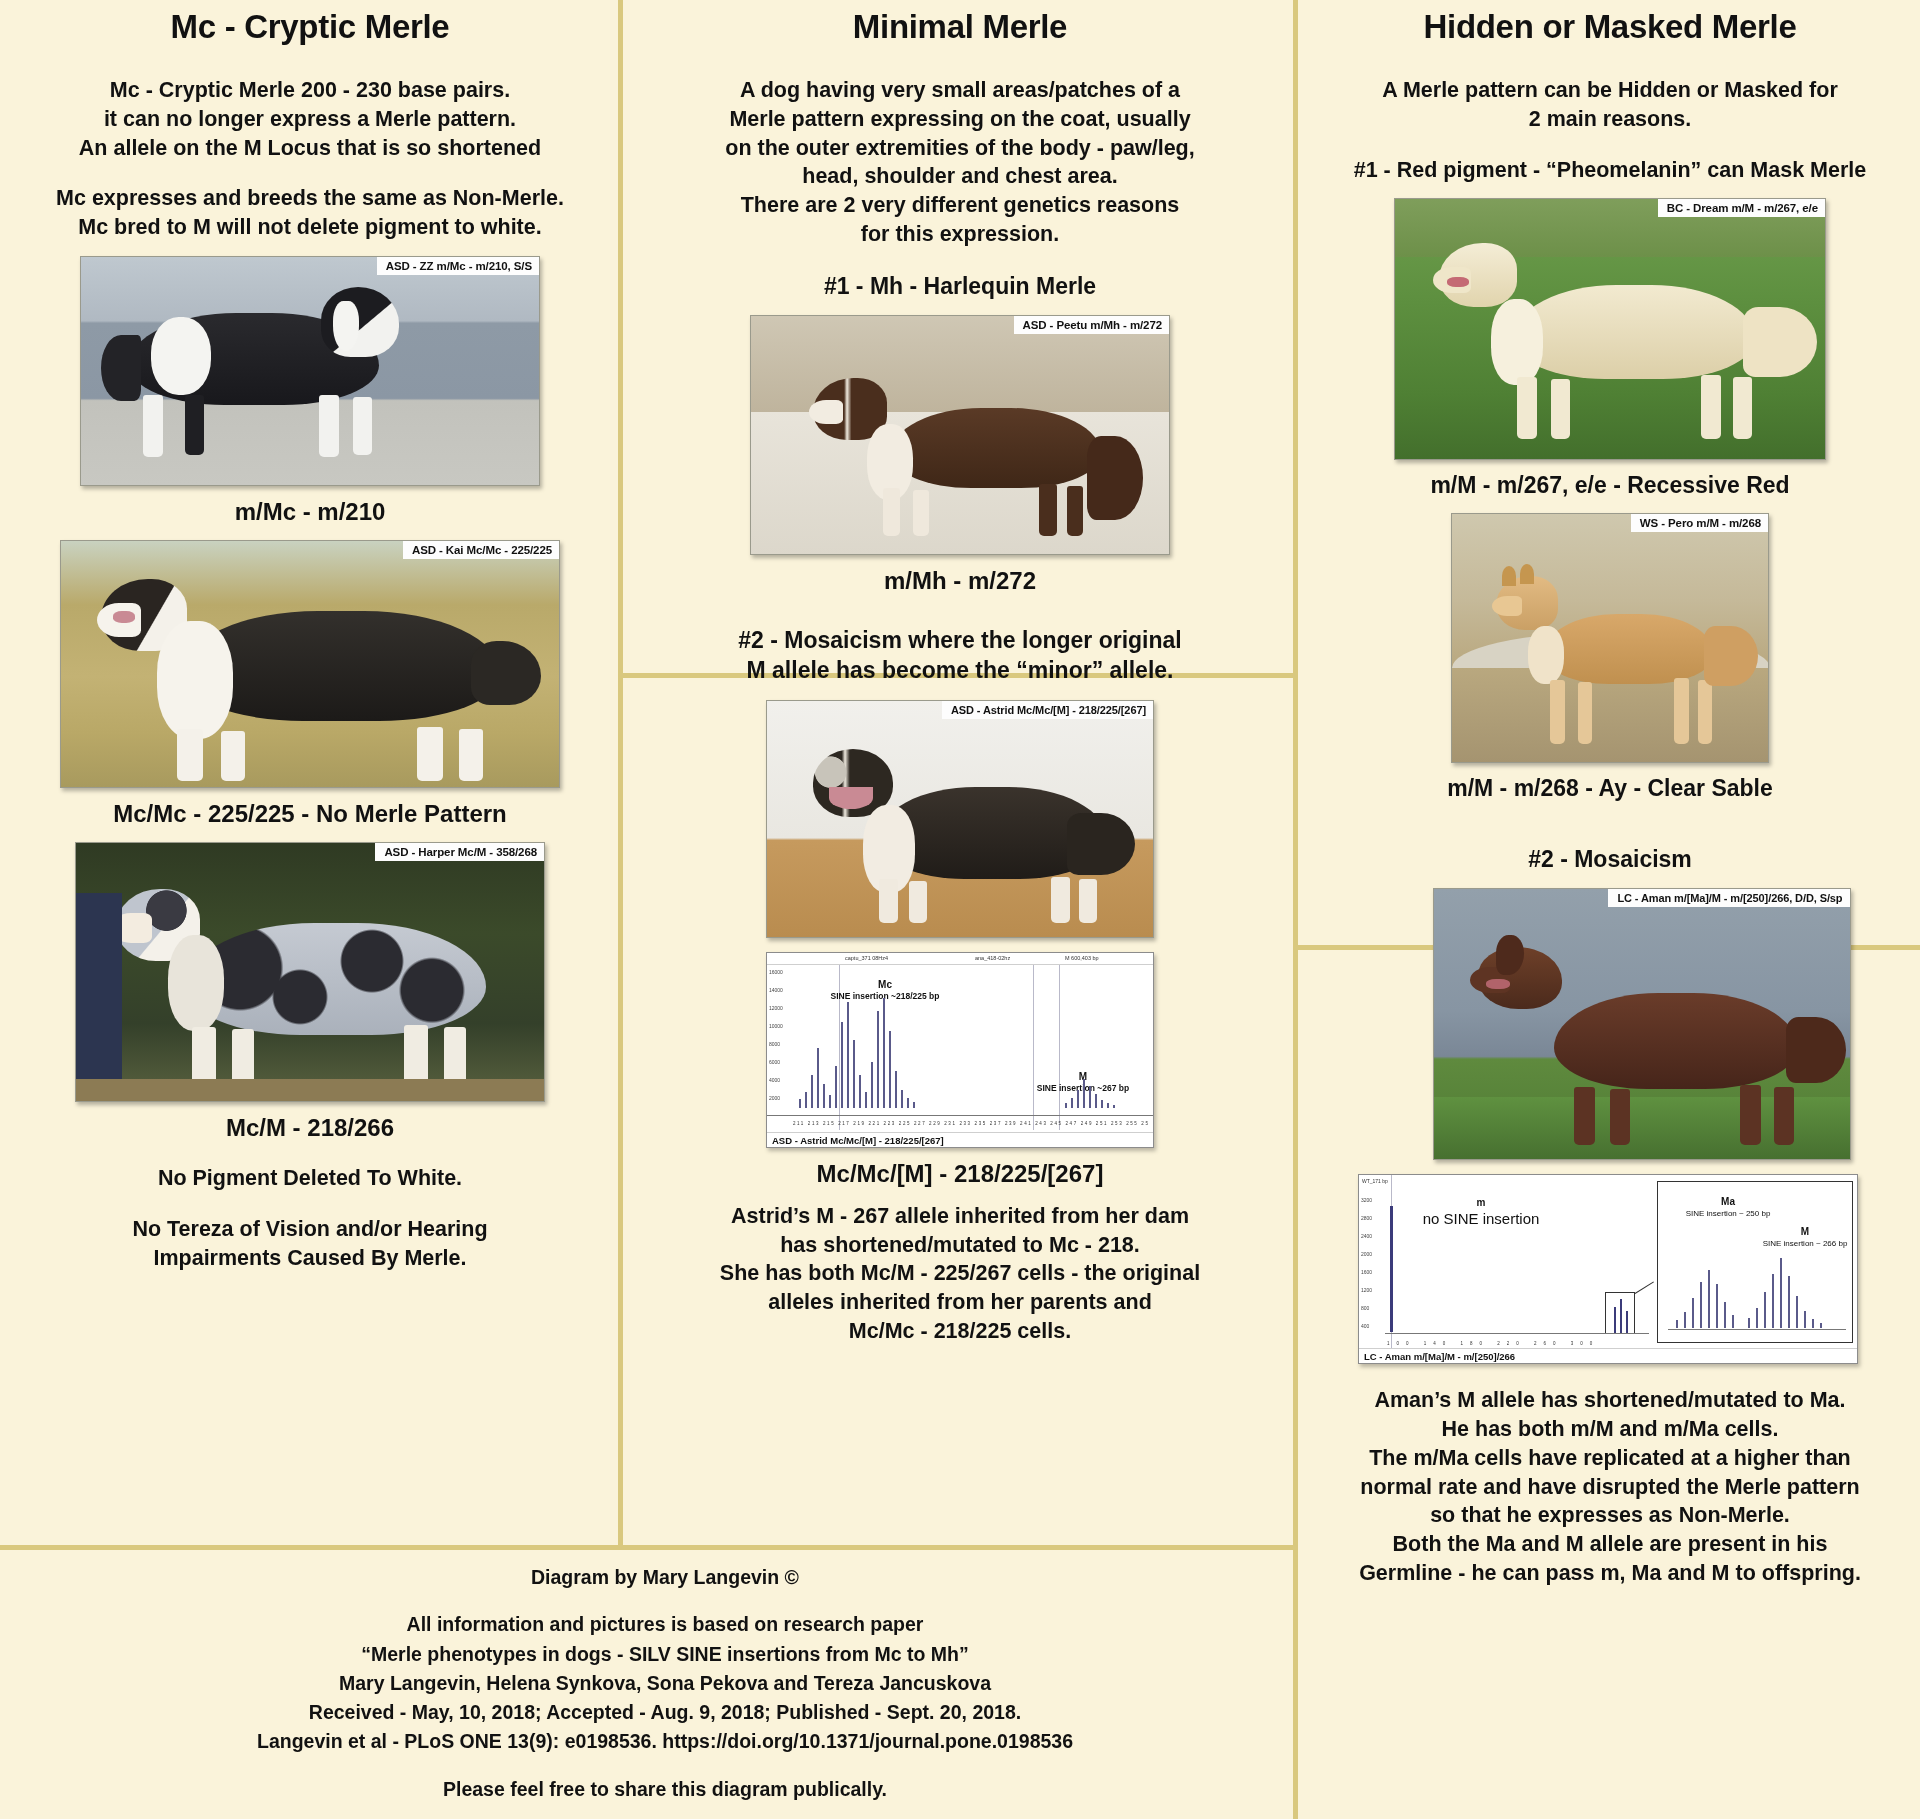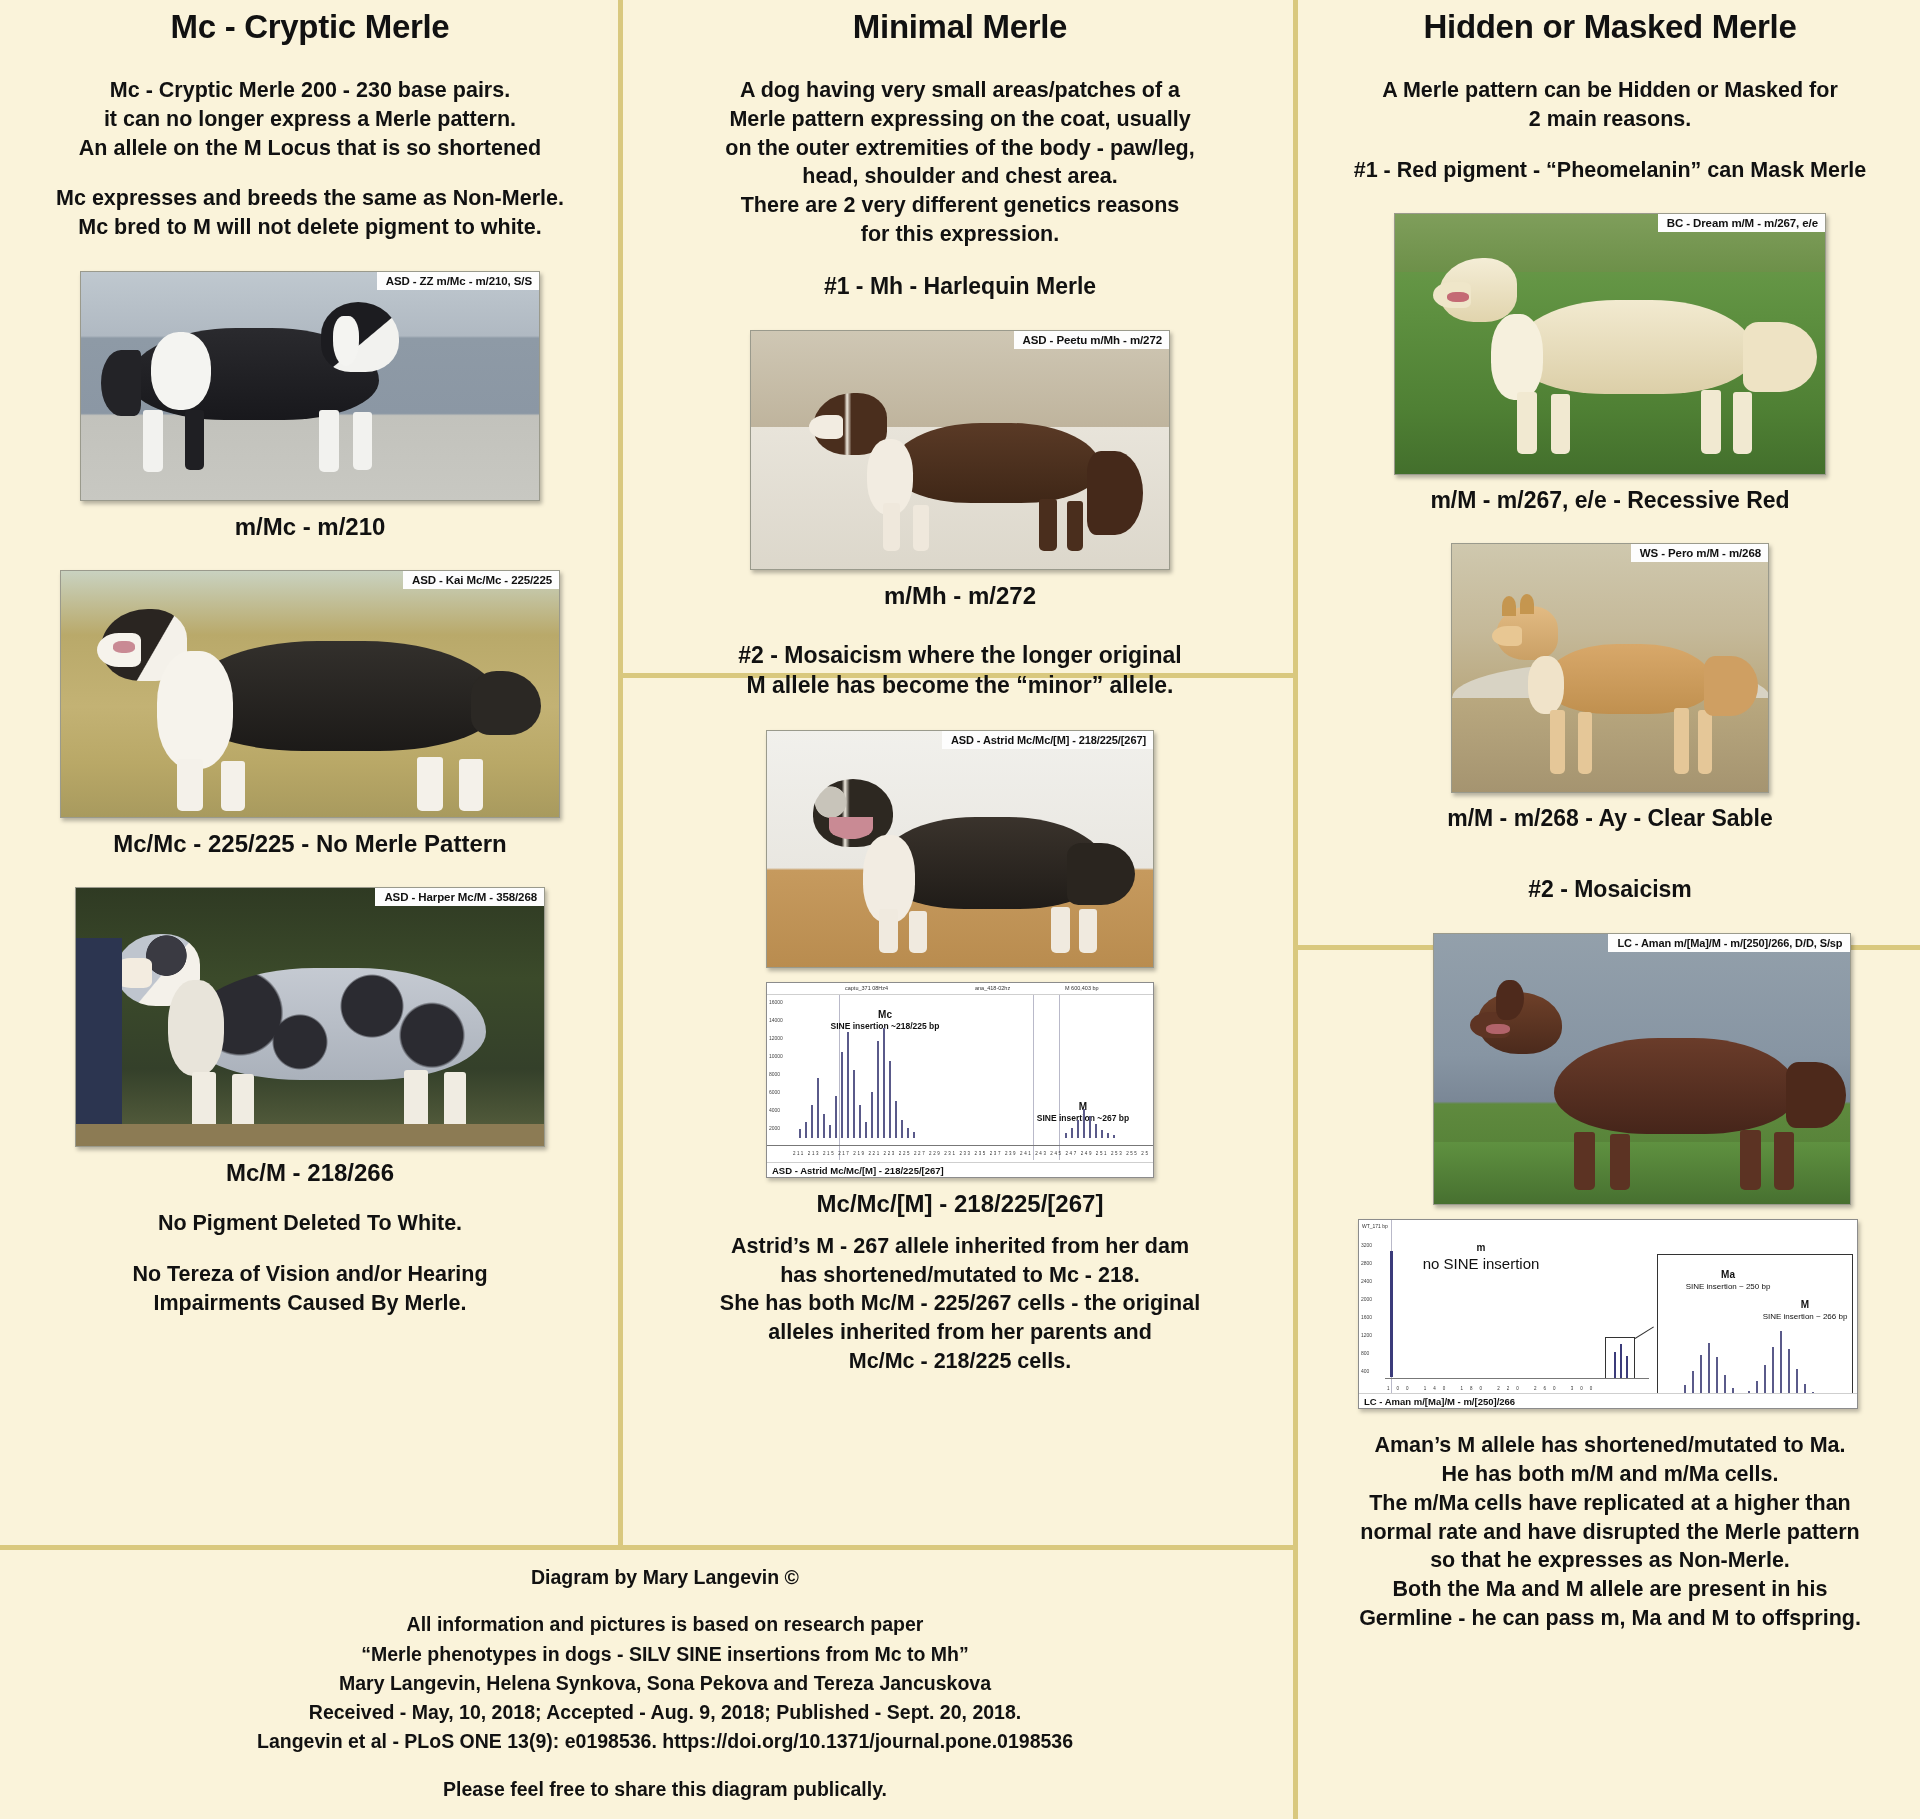--- a/index.html
+++ b/index.html
@@ -53,21 +53,21 @@
   }
   .subhead {
     text-align:center;
     font-size:23px;
     font-weight:bold;
     margin:0;
     line-height:1.32;
   }
 
   
-  .photo-wrap { position:relative; margin:29px auto 0 auto; }
+  .photo-wrap { position:relative; margin:14px auto 0 auto; }
   .photo {
     position:relative;
     overflow:hidden;
     border:1px solid #9a9a8c;
     box-shadow:2px 3px 4px rgba(0,0,0,.28);
     background:#cfd6c2;
   }
   .photo .tag {
     position:absolute; top:0; right:0;
     background:#fdfdfd;
@@ -450,21 +450,21 @@
           <div style="font-size:15px;font-weight:normal;">no SINE insertion</div>
         </div>
 
         <div style="position:absolute;left:246px;bottom:16px;width:30px;height:42px;border:1px solid #333;">
           <div class="peak blue" style="left:8px;bottom:0;height:26px;"></div>
           <div class="peak blue" style="left:14px;bottom:0;height:34px;"></div>
           <div class="peak blue" style="left:20px;bottom:0;height:22px;"></div>
         </div>
         <div style="position:absolute;left:276px;bottom:56px;width:22px;height:1px;background:#333;transform:rotate(-32deg);transform-origin:left center;"></div>
 
-        <div style="position:absolute;right:4px;top:6px;width:196px;height:162px;border:1px solid #333;background:#fff;margin-top:28px;">
+        <div style="position:absolute;right:4px;top:6px;width:196px;height:162px;border:1px solid #333;background:#fff;">
           <div class="annot" style="left:20px;top:14px;width:100px;">
             <div>Ma</div>
             <div style="font-size:8px;font-weight:normal;">SINE insertion ~ 250 bp</div>
           </div>
           <div class="annot" style="left:100px;top:44px;width:94px;">
             <div>M</div>
             <div style="font-size:8px;font-weight:normal;">SINE insertion ~ 266 bp</div>
           </div>
           <div style="position:absolute;left:14px;bottom:14px;width:170px;height:72px;">
             <div class="peak" style="left:4px;height:8px;"></div>

